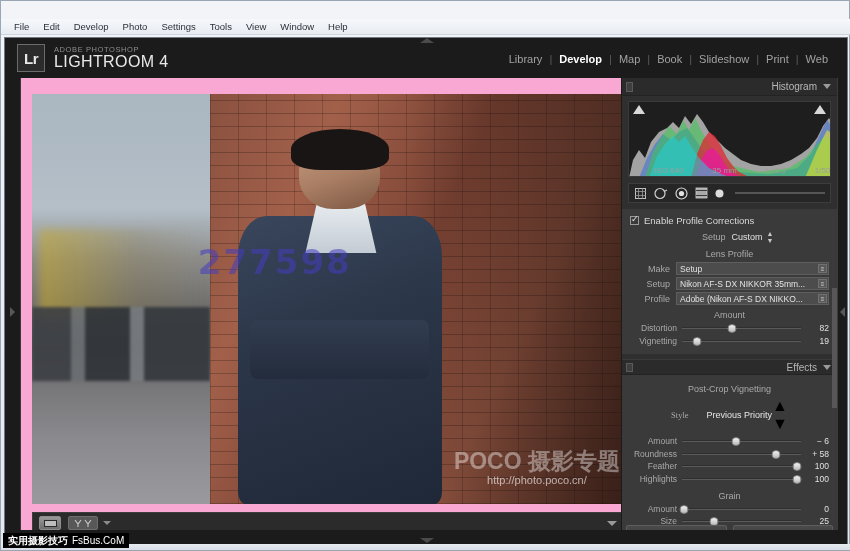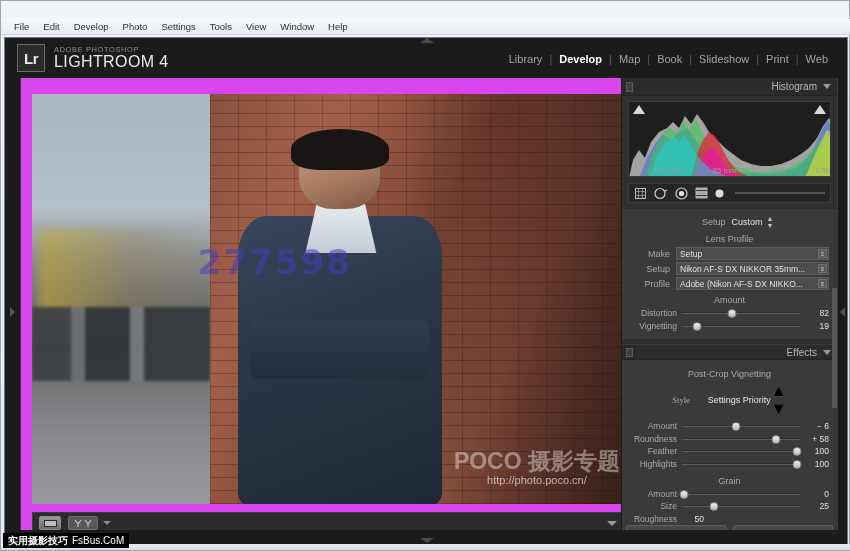--- a/index.html
+++ b/index.html
@@ -111,21 +111,21 @@
   }
   .right-strip .caret {
     position:absolute; right:4px; top:50%; transform:translateY(-50%);
     width:0;height:0;border-top:5px solid transparent;border-bottom:5px solid transparent;
     border-right:5px solid #585858;
   }
 
   
   .content {
     position:absolute; left:16px; top:0; width:612px; height:468px;
-    background:#d946ef;
+    background:#f9a8d4;
     padding-left:16px;
   }
   .photo-wrap {
     position:absolute; left:11px; top:16px; width:592px; height:410px;
     background:#2e2e2e;
     overflow:hidden;
   }
   .photo {
     position:absolute; inset:0;
     background:
@@ -532,20 +532,24 @@
             </span>
             <span class="ts-ico">
               <svg width="9" height="9" viewBox="0 0 9 9">
                   <circle cx="4.5" cy="4.5" r="4" fill="#dcdcdc"></circle>
                 </svg>
             </span>
             <span class="ts-slider"></span>
           </div>
 
           <div class="sec-body" style="margin-top:6px;">
+            <div class="check-row">
+              <span class="chk"></span>
+              <span class="lbl">Enable Profile Corrections</span>
+            </div>
 
             <div class="kv-row" style="justify-content:center;">
               <span class="k">Setup</span>
               <span class="vtext">Custom</span>
               <span class="mini-arrows">▲<br>▼</span>
             </div>
 
             <div class="grp-title">Lens Profile</div>
 
             <div class="kv-row">
@@ -594,21 +598,21 @@
             <div class="sec-head">
               <div class="sw"></div>
               <div class="t">Effects</div>
               <div class="c"></div>
             </div>
             <div class="sec-body">
               <div class="grp-title">Post-Crop Vignetting</div>
 
               <div class="style-row">
                 <span class="k">Style</span>
-                <span class="vtext">Settings Priority</span>
+                <span class="vtext">Previous Priority</span>
                 <span class="mini-arrows">▲<br>▼</span>
               </div>
 
               <div class="sl-row">
                 <span class="k">Amount</span>
                 <span class="track">
                     <span class="knob" style="left:45%"></span>
                   </span>
                 <span class="v">− 6</span>
               </div>

